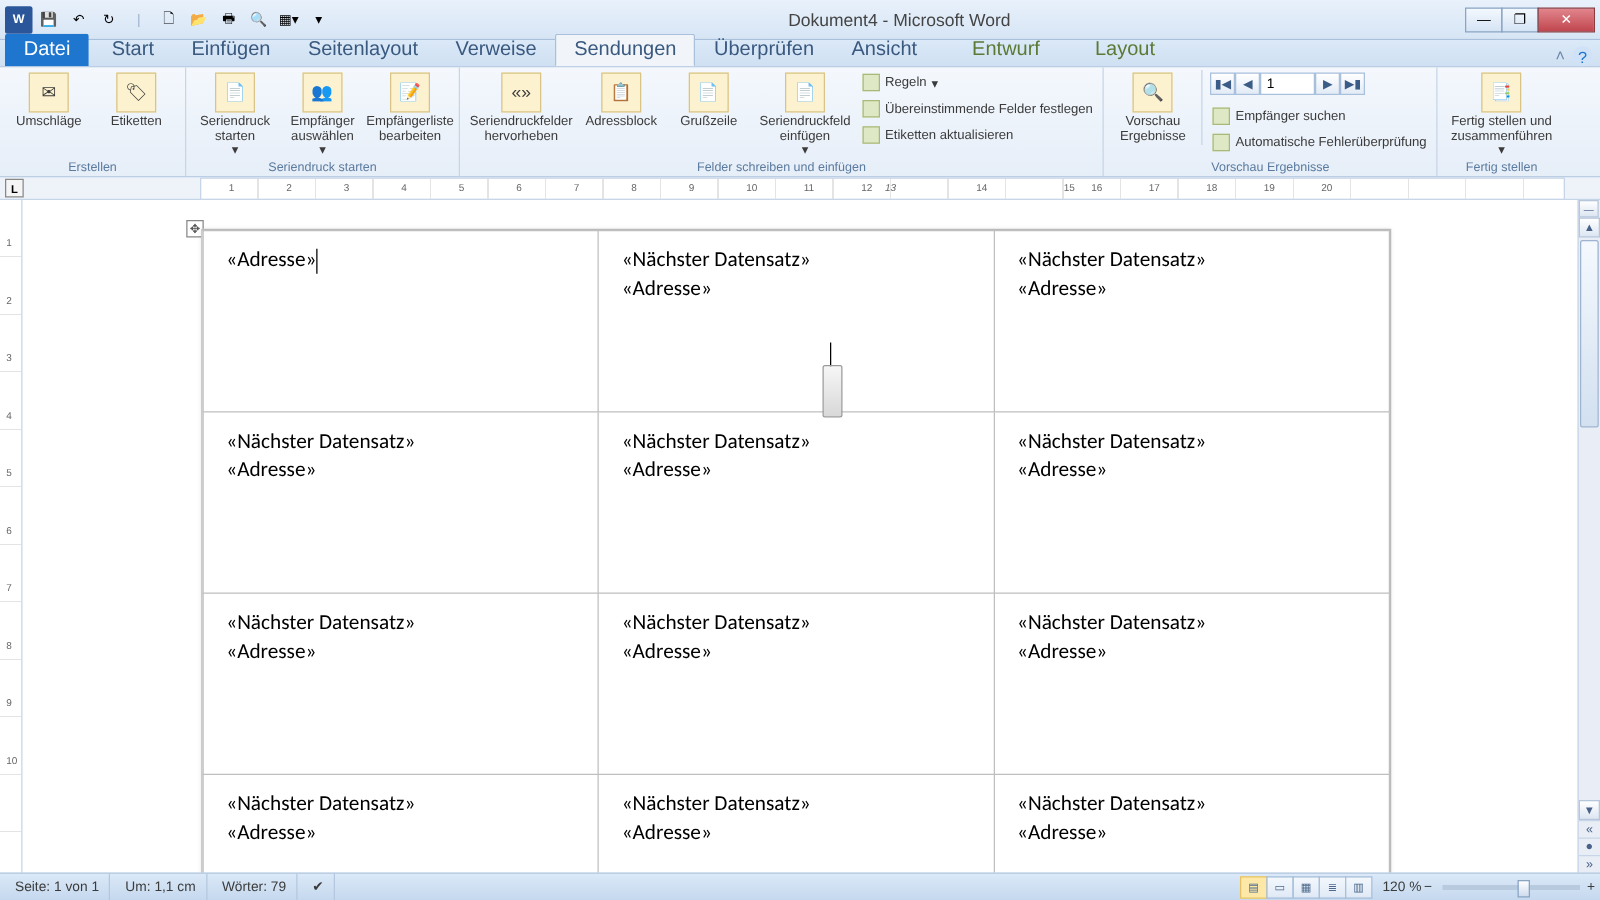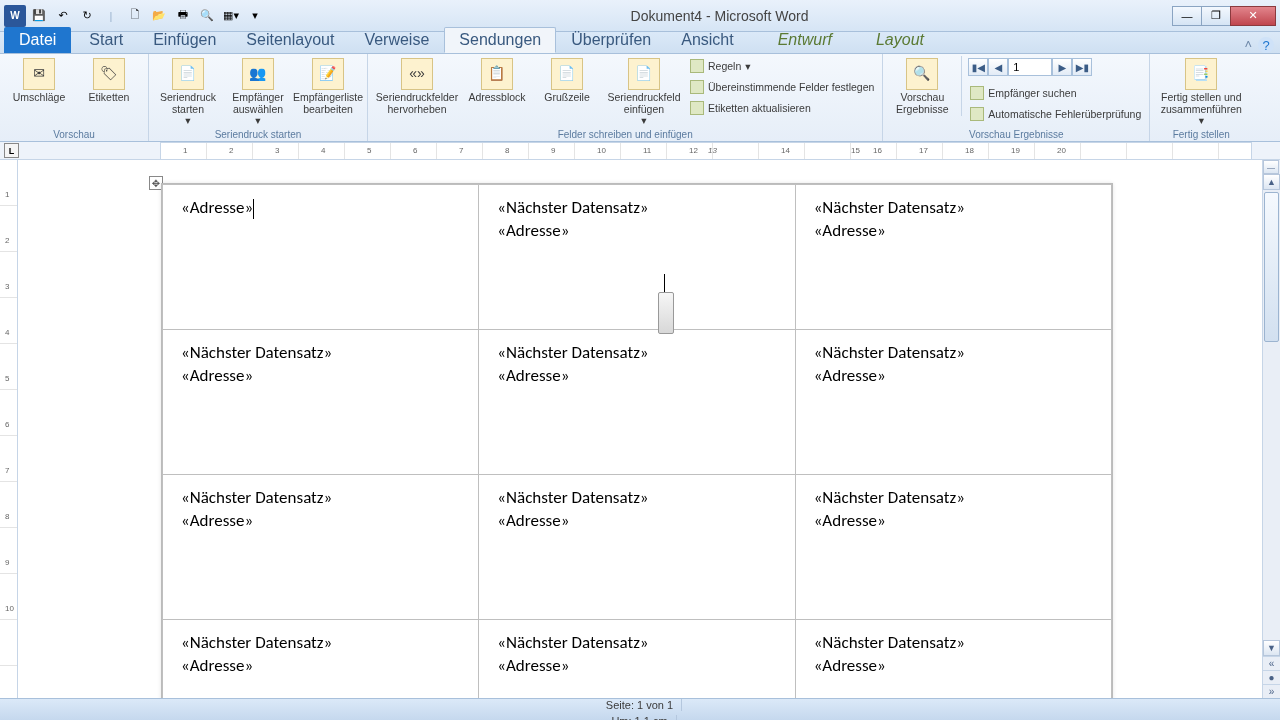--- a/index.html
+++ b/index.html
@@ -11,21 +11,21 @@
 .title-center { flex:1; text-align:center; font-size:14px; color:#444; }
 .tabletools { position:absolute; left:600px; top:0; height:32px; background:linear-gradient(#fde499,#f7ca4d); color:#4a6b27; padding:0 26px; display:flex; align-items:center; font-size:12px; border:1px solid #d6b643; border-bottom:none; }
 .winbtns { display:flex; gap:0; }
 .winbtn { width:30px; height:20px; display:flex; align-items:center; justify-content:center; border:1px solid #8aa4c2; background:linear-gradient(#f3f8fe,#d5e4f4); margin-left:-1px; font-size:11px; }
 .winbtn.close { background:linear-gradient(#e2858c,#c0464e); color:#fff; border-color:#8b3a3e; width:46px; }
 
 .tabs { height:22px; display:flex; align-items:flex-end; padding-left:4px; background:linear-gradient(#dbe9f8,#cfe0f2); border-bottom:1px solid #a8c0db; }
 .tab { padding:3px 14px; font-size:16px; color:#39597f; border:1px solid transparent; }
 .tab.file { background:#1f76cf; color:#fff; border-radius:2px 2px 0 0; padding:3px 14px; margin-right:3px; }
 .tab.active { background:#f1f5fa; border:1px solid #a8c0db; border-bottom:1px solid #f1f5fa; border-radius:2px 2px 0 0; }
-.tab.ctx { color:#5b7a34; margin-left:14px;font-style:italic; }
+.tab.ctx { color:#5b7a34; margin-left:14px; }
 .tabs .right { margin-left:auto; display:flex; gap:6px; padding-right:6px; font-size:13px; }
 
 .ribbon { height:88px; background:linear-gradient(#f4f8fd,#e6eef8); border-bottom:1px solid #a8c0db; display:flex; }
 .group { border-right:1px solid #c6d5e7; padding:2px 6px 0 6px; display:flex; flex-direction:column; align-items:center; }
 .group-body { display:flex; align-items:flex-start; gap:4px; flex:1; }
 .group-label { font-size:10px; color:#5b7b9f; text-align:center; padding:1px 0; }
 .big-btn { display:flex; flex-direction:column; align-items:center; width:66px; text-align:center; line-height:1.1; font-size:10.5px; color:#3b3b3b; padding-top:2px; }
 .big-btn .ico { width:32px; height:32px; background:#fdf2cf; border:1px solid #d8c486; margin-bottom:2px; display:flex; align-items:center; justify-content:center; font-size:14px; }
 .small-btn-col { display:flex; flex-direction:column; gap:5px; padding-top:2px; }
 .small-btn { display:flex; align-items:center; gap:4px; font-size:10.5px; color:#3b3b3b; padding:1px 2px; white-space:nowrap; }
@@ -49,21 +49,21 @@
 .cursor-ico { position:absolute; left:496px; top:90px; width:16px; height:60px; }
 .cursor-ico::before { content:""; position:absolute; left:6px; top:0; width:1px; height:22px; background:#000; }
 .cursor-ico::after { content:""; position:absolute; left:0; top:18px; width:14px; height:40px; background:linear-gradient(#f6f6f6,#d8d8d8); border:1px solid #999; border-radius:2px; }
 .vscroll { width:18px; background:#e9eef6; border-left:1px solid #c6d5e7; display:flex; flex-direction:column; }
 .vscroll .arr { height:16px; display:flex; align-items:center; justify-content:center; font-size:9px; color:#4a6287; background:linear-gradient(#fff,#dce6f2); border:1px solid #b6c6db; }
 .vscroll .track { flex:1; position:relative; }
 .vscroll .thumb { position:absolute; left:1px; right:1px; top:2px; height:150px; background:linear-gradient(#f5f9fe,#d2e0f0); border:1px solid #9cb4d0; border-radius:2px; }
 .vscroll .pg { height:14px; display:flex; align-items:center; justify-content:center; font-size:10px; color:#4a6287; border-top:1px solid #c6d5e7; }
 .ruler-toggle { width:16px; height:14px; background:linear-gradient(#fff,#dce6f2); border:1px solid #b6c6db; font-size:8px; display:flex; align-items:center; justify-content:center; color:#4a6287; }
 
-.status { position:absolute; left:0; right:0; bottom:0; height:22px; background:linear-gradient(#dbe9f8,#c5d8ee); border-top:1px solid #a8c0db; display:flex; align-items:center; font-size:11px; color:#3b3b3b; padding:0 4px; gap:4px;flex-direction:column; }
+.status { position:absolute; left:0; right:0; bottom:0; height:22px; background:linear-gradient(#dbe9f8,#c5d8ee); border-top:1px solid #a8c0db; display:flex; align-items:center; font-size:11px; color:#3b3b3b; padding:0 4px; gap:4px; }
 .status .seg { padding:0 8px; border-right:1px solid #b4c7de; height:100%; display:flex; align-items:center; }
 .status .views { margin-left:auto; display:flex; align-items:center; gap:0; }
 .vbtn { width:22px; height:18px; background:linear-gradient(#f4f8fd,#dfe9f5); border:1px solid #a8c0db; margin-left:-1px; display:flex; align-items:center; justify-content:center; font-size:9px; color:#4e6b8e; }
 .vbtn.on { background:#fde8a7; border-color:#e5c365; }
 .zoom-slider { width:110px; height:4px; background:#b8cade; margin:0 6px; position:relative; }
 .zoom-slider::before { content:""; position:absolute; left:55%; top:-4px; width:8px; height:12px; background:linear-gradient(#fff,#cfdcee); border:1px solid #8aa4c2; }
 </style>
 </head>
 <body>
 
@@ -111,21 +111,21 @@
     <div class="group-body">
       <div class="big-btn">
           <div class="ico">✉</div>
           <span>Umschläge</span>
         </div>
       <div class="big-btn">
           <div class="ico">🏷</div>
           <span>Etiketten</span>
         </div>
     </div>
-    <div class="group-label">Vorschau</div>
+    <div class="group-label">Erstellen</div>
   </div>
   <div class="group">
     <div class="group-body">
       <div class="big-btn"><div class="ico">📄</div><span>Seriendruck starten</span>▾</div>
       <div class="big-btn"><div class="ico">👥</div><span>Empfänger auswählen</span>▾</div>
       <div class="big-btn">
           <div class="ico">📝</div>
           <span>Empfängerliste bearbeiten</span>
         </div>
     </div>

